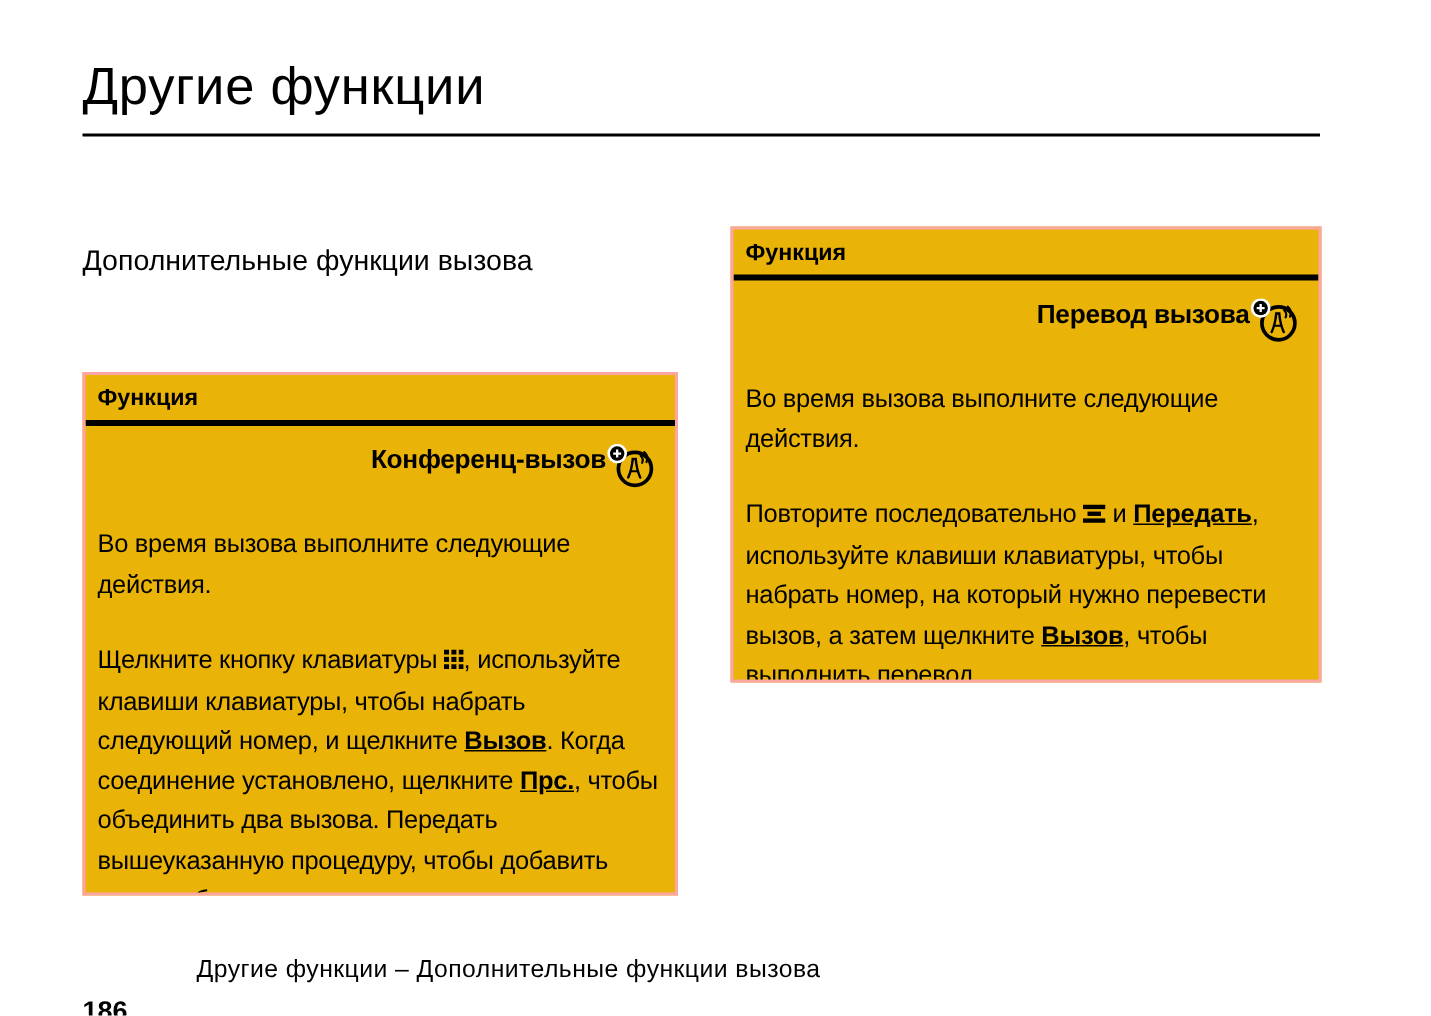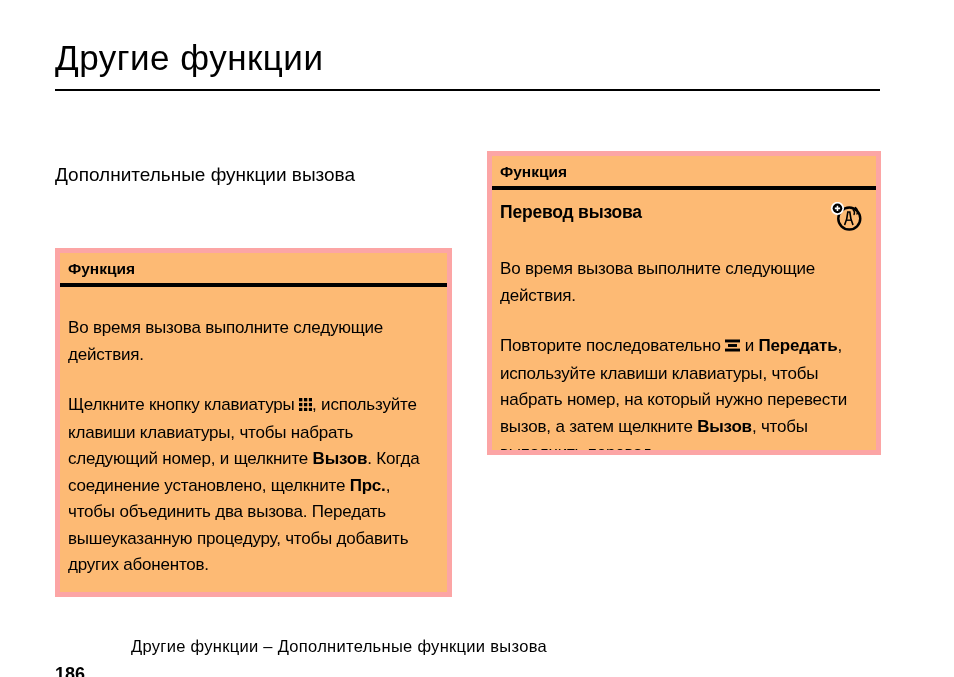--- a/index.html
+++ b/index.html
@@ -18,39 +18,39 @@
   .title-rule {
     position:absolute; left:55px; top:89px;
     width:825px; height:2px; background:#000;
   }
   .section-heading {
     position:absolute; left:55px; top:140px;
     width:340px; font-size:19px; line-height:37px; font-weight:400;
   }
   .feature-table {
     position:absolute; box-sizing:border-box;
-    border:5px solid #fca5a5; background:#fdba74; overflow:hidden;
+    border:2px solid #fca5a5; background:#eab308; overflow:hidden;
   }
   .feature-table.left  { left:55px;  top:248px; width:397px; height:349px; }
   .feature-table.right { left:487px; top:151px; width:394px; height:304px; }
   .table-header {
     font-weight:700; font-size:15.5px;
     padding:7px 8px 5px 8px;
     border-bottom:4px solid #000;
   }
   .table-body { padding:4px 10px 0 8px; }
   .feature-row {
-    display:flex; justify-content:space-between; align-items:flex-start;
+    display:flex; justify-content:flex-end; align-items:flex-start;
     margin-top:8px;
   }
   .feature-title { font-weight:700; font-size:17.5px; letter-spacing:-0.2px; }
   .feature-icon { flex:0 0 auto; margin-right:2px; }
   .feature-icon svg { width:34px; height:30px; display:block; }
   .para { font-size:17px; line-height:26.5px; margin:24px 0 10px 0; letter-spacing:-0.2px; }
-  .para b { font-weight:700; }
+  .para b { font-weight:700;text-decoration:underline; }
   .inline-icon { display:inline-block; vertical-align:-1px; }
   .inline-icon svg { display:inline-block; }
   .page-number {
     position:absolute; left:55px; top:664px;
     font-weight:700; font-size:18px;
   }
   .breadcrumb {
     position:absolute; left:131px; top:637px;
     font-size:16.5px; letter-spacing:0.3px; white-space:nowrap;
   }
@@ -58,20 +58,35 @@
 </head>
 <body>
 
 <h1 class="page-title">Другие функции</h1>
 <div class="title-rule"></div>
 <h2 class="section-heading">Дополнительные функции вызова</h2>
 
 <div class="feature-table left">
   <div class="table-header">Функция</div>
   <div class="table-body">
+    <div class="feature-row">
+      <span class="feature-title">Конференц-вызов</span>
+      <span class="feature-icon">
+          <svg viewBox="0 0 37 33" xmlns="http://www.w3.org/2000/svg">
+            <circle cx="21" cy="18.2" r="12.1" fill="none" stroke="#000" stroke-width="2.7"></circle>
+            <path d="M25.2,8.6 q2.4,2.2 1.1,5.2" fill="none" stroke="#000" stroke-width="1.6" stroke-linecap="round"></path>
+            <path d="M27.8,6 q3.5,3 1.7,7.3" fill="none" stroke="#000" stroke-width="1.6" stroke-linecap="round"></path>
+            <path d="M16.1,24.6 Q18.7,18.8 19.4,11 L21.6,11 Q22.3,18.8 24.9,24.6" fill="none" stroke="#000" stroke-width="1.8" stroke-linecap="round"></path>
+            <path d="M17.5,20 H23.5" stroke="#000" stroke-width="1.5"></path>
+            <circle cx="8" cy="7" r="7.2" fill="#fff"></circle>
+            <circle cx="8" cy="7" r="5.3" fill="#000"></circle>
+            <path d="M5.1,7 H10.9 M8,4.1 V9.9" stroke="#fff" stroke-width="1.7"></path>
+          </svg>
+        </span>
+    </div>
     <div>
         <p class="para"><span>Во время вызова выполните следующие действия.</span></p>
         <p class="para"><span>Щелкните кнопку клавиатуры </span><span class="inline-icon"><svg viewBox="0 0 13.2 13.2" width="13" height="13" xmlns="http://www.w3.org/2000/svg" fill="#000">
               <rect x="0" y="0" width="3.4" height="3.4"></rect>
               <rect x="5" y="0" width="3.4" height="3.4"></rect>
               <rect x="10" y="0" width="3.4" height="3.4"></rect>
               <rect x="0" y="5" width="3.4" height="3.4"></rect>
               <rect x="5" y="5" width="3.4" height="3.4"></rect>
               <rect x="10" y="5" width="3.4" height="3.4"></rect>
               <rect x="0" y="10" width="3.4" height="3.4"></rect>

